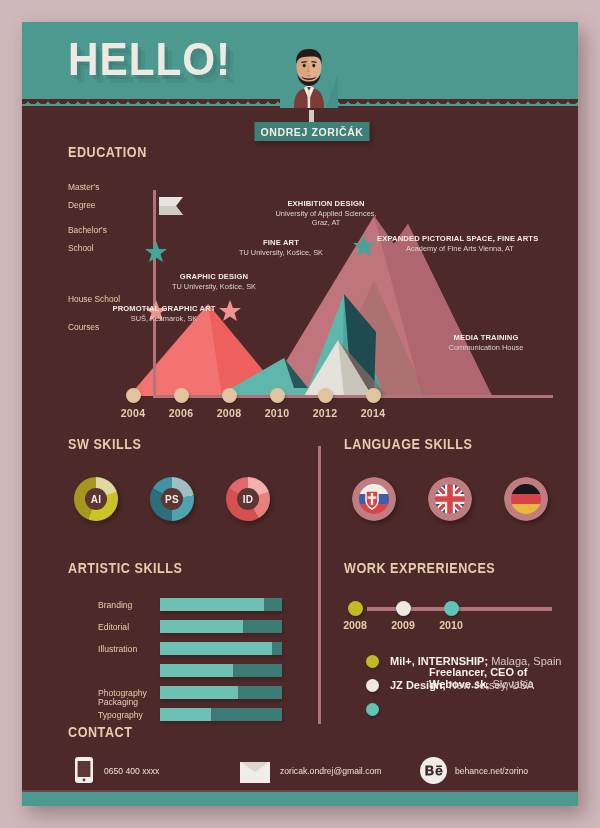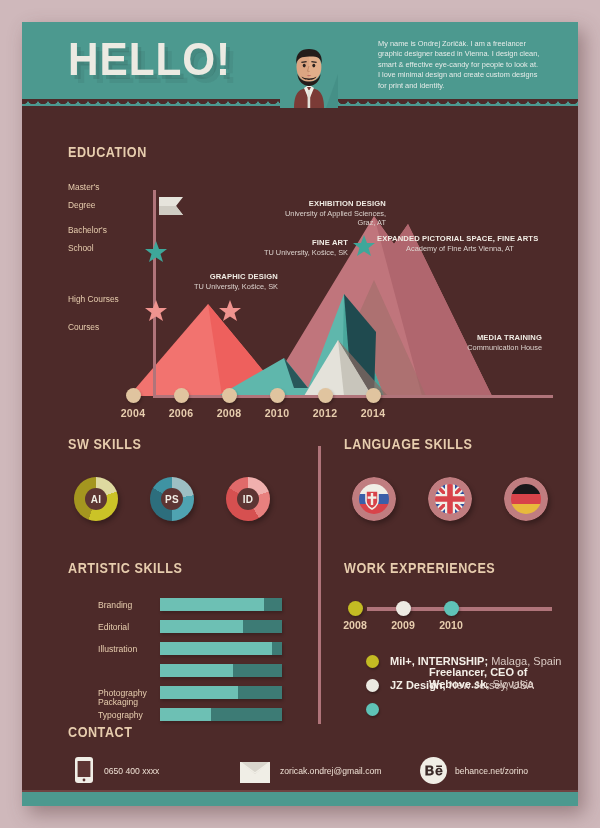--- a/index.html
+++ b/index.html
@@ -49,21 +49,21 @@
     transform:scaleX(.9);transform-origin:left center;
   }
   
   .edu-label{position:absolute;color:#e7cdae;font-size:8.4px;line-height:18px;}
   .yaxis{position:absolute;left:131px;top:168px;width:3px;height:207px;background:#b0747a;}
   .xaxis{position:absolute;left:131px;top:373px;width:400px;height:3px;background:#b0747a;}
   .dot{position:absolute;width:15px;height:15px;border-radius:50%;background:#e0c49f;
        box-shadow:1px 2px 3px rgba(0,0,0,.25);}
   .yearlbl{position:absolute;top:385px;color:#e7cdae;font-size:11.5px;font-weight:bold;
            letter-spacing:.3px;text-align:center;width:44px;transform:scaleX(.92);}
-  .ann{position:absolute;text-align:right;}
+  .ann{position:absolute;text-align:center;}
   .ann .t{color:#f0ece4;font-size:7.6px;font-weight:bold;letter-spacing:.15px;line-height:9.6px;}
   .ann .s{color:#ddd4cf;font-size:7.4px;line-height:9.6px;}
   .ann.left{text-align:left;}
   svg.chart,svg.star{position:absolute;overflow:visible;}
   
   .vdiv{position:absolute;left:296px;top:424px;width:3px;height:278px;background:#b0747a;}
   
   .sw-ico{position:absolute;width:44px;height:44px;}
   .sw-ico .ring{position:absolute;inset:0;border-radius:50%;box-shadow:2px 3px 5px rgba(0,0,0,.3);}
   .sw-ico .hole{position:absolute;left:11px;top:11px;width:22px;height:22px;border-radius:50%;
@@ -94,21 +94,20 @@
   .footer-line{position:absolute;left:0;bottom:14px;width:556px;height:2px;background:#6f4342;}
 </style>
 </head>
 <body>
 
 <div class="page">
  <div class="sheet">
 
   <div class="header">
     <div class="hello">HELLO!</div>
-    <div class="intro">My name is Ondrej Zoričák. I am a freelancer graphic designer based in Vienna. I design clean, smart &amp; effective eye-candy for people to look at. I love minimal design and create custom designs for print and identity.</div>
   </div>
 
   <div class="avatar">
     <svg width="58" height="70" viewBox="0 0 58 70">
       <rect x="0" y="0" width="58" height="70" fill="#4c998f"></rect>
       <path d="M46 70 L58 70 L58 36 Z" fill="#3f8981" opacity=".55"></path>
       <path d="M14 70 C14 54 20 50 29 50 C38 50 44 54 44 70 Z" fill="#7b3b36"></path>
       <path d="M24 50 L29 62 L34 50 L31 48 L27 48 Z" fill="#f0eee6"></path>
       <path d="M27 49 L29 53 L31 49 Z" fill="#7b3b36"></path>
       <rect x="27.6" y="52" width="2.6" height="18" fill="#e3e0d7"></rect>
@@ -119,26 +118,30 @@
       <path d="M26.6 37.6 C27.8 36.9 30.2 36.9 31.4 37.6 C30.2 38.6 27.8 38.6 26.6 37.6 Z" fill="#c06a63"></path>
       <path d="M16.2 26 C15.4 15 21 11 29 11 C37 11 42.6 15 41.8 26 C40.4 20 38 18.4 29 18.6 C21.6 18.8 18 20 16.2 26 Z" fill="#241c1a"></path>
       <ellipse cx="24.2" cy="27.6" rx="1.5" ry="1.8" fill="#2a211f"></ellipse>
       <ellipse cx="33.8" cy="27.6" rx="1.5" ry="1.8" fill="#2a211f"></ellipse>
       <path d="M21.4 24.4 L26.6 23.6" stroke="#2a211f" stroke-width="1.3" fill="none"></path>
       <path d="M31.4 23.6 L36.6 24.4" stroke="#2a211f" stroke-width="1.3" fill="none"></path>
       <path d="M29 28 L27.4 33.2 L29.6 33.4" stroke="#c28a68" stroke-width="1" fill="none"></path>
     </svg>
   </div>
 
+  <div class="name-badge-wrap">
+    <div class="badge-stem"></div>
+    <div class="name-badge">ONDREJ ZORIČÁK</div>
+  </div>
 
   <div class="h2" style="left:46px;top:122px;">EDUCATION</div>
 
   <div class="edu-label" style="left:46px;top:156px;width:60px;">Master's Degree</div>
   <div class="edu-label" style="left:46px;top:199px;width:60px;">Bachelor's School</div>
-  <div class="edu-label" style="left:46px;top:268px;width:70px;">High Courses</div>
+  <div class="edu-label" style="left:46px;top:268px;width:70px;">House School</div>
   <div class="edu-label" style="left:46px;top:296px;width:70px;">Courses</div>
 
   <svg class="chart" style="left:0px;top:160px;width:556px;height:216px;" viewBox="0 0 556 216">
 
     <path d="M243 214 L352 34 L372 62 L386 42 L470 214 Z" fill="#c0757c"></path>
     <path d="M352 34 L372 62 L386 42 L470 214 L400 214 Z" fill="#b0666e"></path>
 
     <path d="M300 214 L352 98 L404 214 Z" fill="#9c6d68" opacity=".55"></path>
 
     <path d="M107 214 L186 122 L262 214 Z" fill="#f2736f"></path>
@@ -168,20 +171,24 @@
   <svg class="star" style="left:123px;top:278px;width:22px;height:22px;" viewBox="0 0 22 22">
     <path d="M11 0 L14 8 L22 8 L15.5 13 L18 21 L11 16.4 L4 21 L6.5 13 L0 8 L8 8 Z" fill="#f0948f"></path>
   </svg>
   <svg class="star" style="left:197px;top:278px;width:22px;height:22px;" viewBox="0 0 22 22">
     <path d="M11 0 L14 8 L22 8 L15.5 13 L18 21 L11 16.4 L4 21 L6.5 13 L0 8 L8 8 Z" fill="#f0948f"></path>
   </svg>
   <svg class="star" style="left:331px;top:213px;width:22px;height:22px;" viewBox="0 0 22 22">
     <path d="M11 0 L14 8 L22 8 L15.5 13 L18 21 L11 16.4 L4 21 L6.5 13 L0 8 L8 8 Z" fill="#3ea79a"></path>
   </svg>
 
+  <div class="ann" style="left:88px;top:282px;width:108px;">
+    <div class="t">PROMOTIAL GRAPHIC ART</div>
+    <div class="s">SUŠ, Kežmarok, SK</div>
+  </div>
   <div class="ann" style="left:128px;top:250px;width:128px;">
     <div class="t">GRAPHIC DESIGN</div>
     <div class="s">TU University, Košice, SK</div>
   </div>
   <div class="ann" style="left:192px;top:216px;width:134px;">
     <div class="t">FINE ART</div>
     <div class="s">TU University, Košice, SK</div>
   </div>
   <div class="ann" style="left:244px;top:177px;width:120px;">
     <div class="t">EXHIBITION DESIGN</div>

